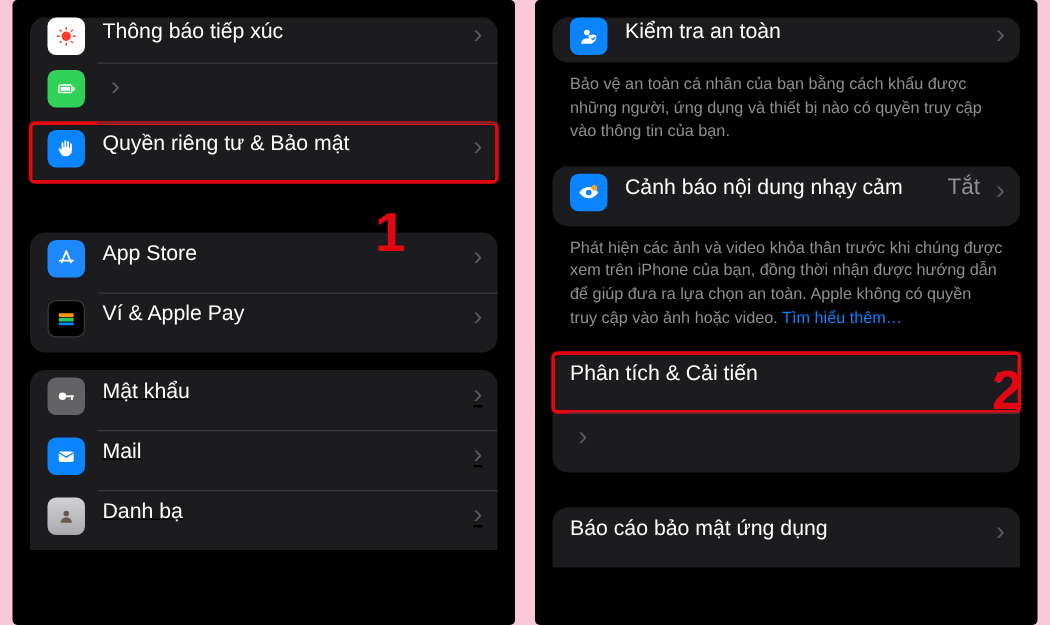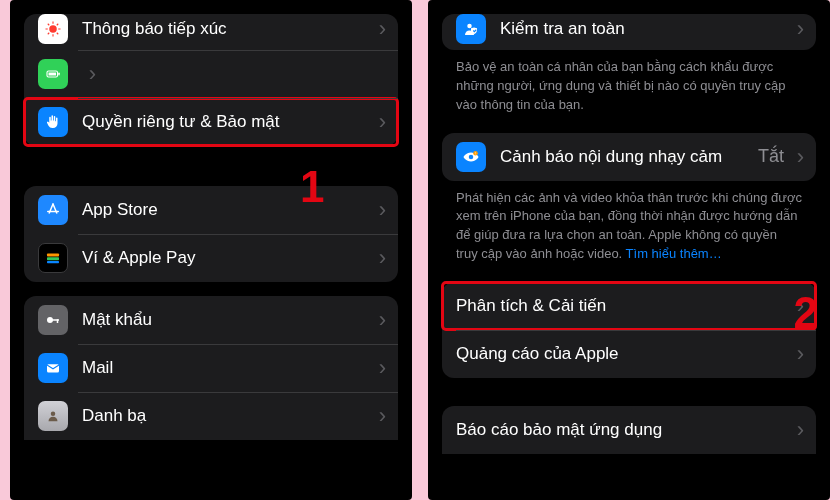--- a/index.html
+++ b/index.html
@@ -23,21 +23,20 @@
   }
   .group {
     background: #1c1c1e;
     border-radius: 12px;
     margin: 14px 14px 0 14px;
     overflow: visible;
     position: relative;
   }
   .row {
     display: flex;
-    align-items: center;
     min-height: 48px;
     padding: 6px 12px 6px 14px;
     position: relative;
   }
   .row + .row::before {
     content: "";
     position: absolute;
     top: 0;
     left: 54px;
     right: 0;
@@ -173,21 +172,21 @@
             <rect x="4" y="6" width="16" height="4" rx="1" fill="#ff9500"></rect>
             <rect x="4" y="11" width="16" height="4" rx="1" fill="#34c759"></rect>
             <rect x="4" y="16" width="16" height="3" rx="1" fill="#0a84ff"></rect>
           </svg>
       </span>
       <span class="label">Ví &amp; Apple Pay</span>
       <span class="chev">›</span>
     </div>
   </div>
 
-  <div class="group cut-bottom" style="">
+  <div class="group cut-bottom" style="text-decoration:underline;">
     <div class="row">
       <span class="icon bg-gray">
         <svg viewBox="0 0 24 24" fill="#fff">
             <circle cx="8" cy="12" r="4"></circle>
             <rect x="11" y="11" width="9" height="2"></rect>
             <rect x="17" y="11" width="2" height="5"></rect>
           </svg>
       </span>
       <span class="label">Mật khẩu</span>
       <span class="chev">›</span>
@@ -250,21 +249,20 @@
   <div class="desc">
     <span>Phát hiện các ảnh và video khỏa thân trước khi chúng được xem trên iPhone của bạn, đồng thời nhận được hướng dẫn để giúp đưa ra lựa chọn an toàn. Apple không có quyền truy cập vào ảnh hoặc video. </span><span class="link">Tìm hiểu thêm…</span>
   </div>
 
   <div class="group" style="margin-top:14px; position:relative;">
     <div class="row noicon highlight">
       <span class="label">Phân tích &amp; Cải tiến</span>
       <span class="chev">›</span>
     </div>
     <div class="row noicon">
-      <span class="label">Quảng cáo của Apple</span>
       <span class="chev">›</span>
     </div>
     <div class="marker" style="right:-2px; top:6px;">2</div>
   </div>
 
   <div class="group cut-bottom" style="margin-top:28px;">
     <div class="row noicon">
       <span class="label">Báo cáo bảo mật ứng dụng</span>
       <span class="chev">›</span>
     </div>

